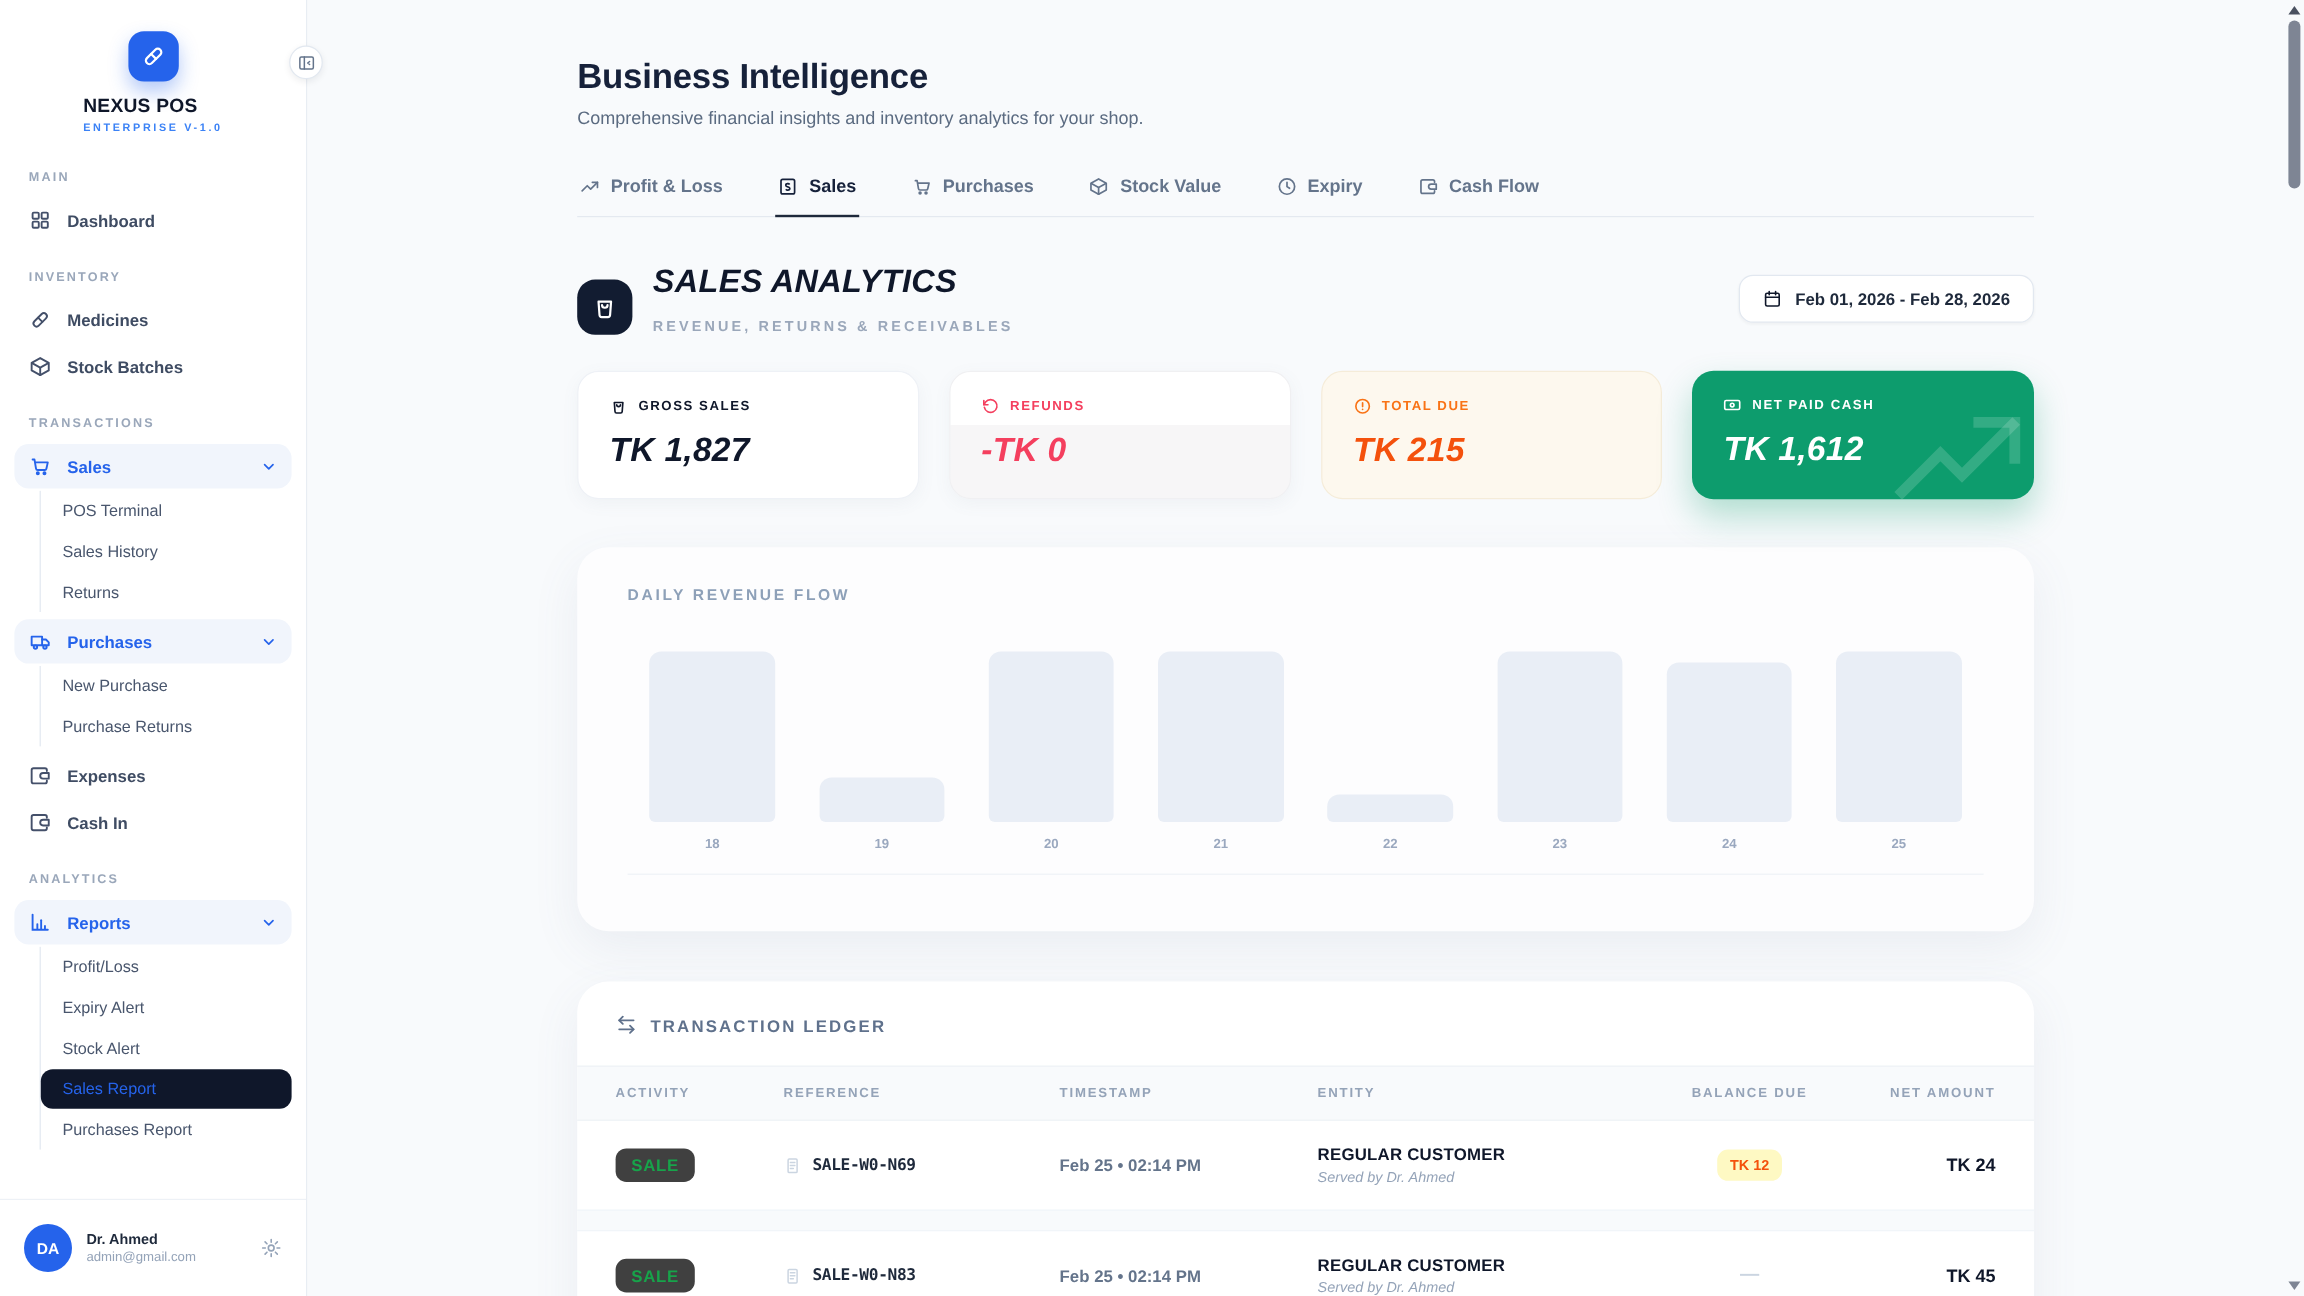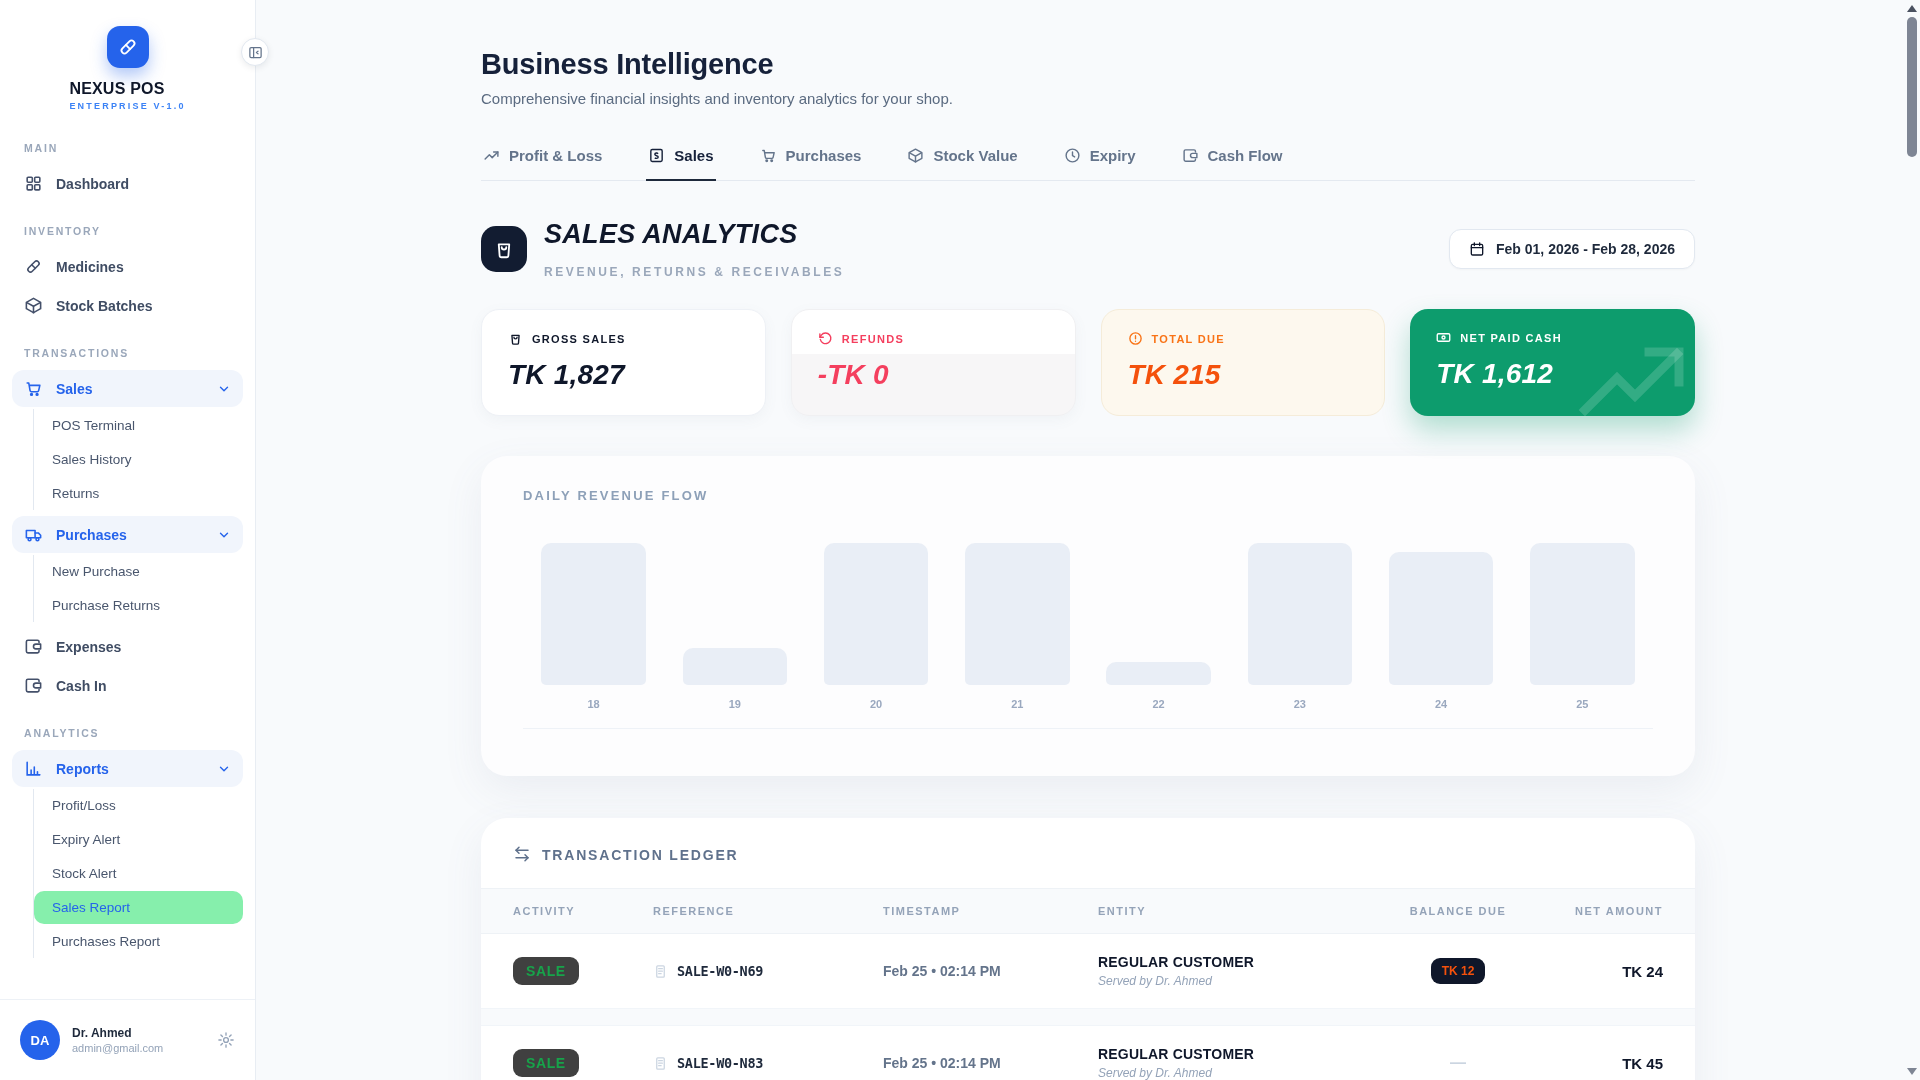--- a/index.html
+++ b/index.html
@@ -37,21 +37,21 @@
   }
   .nav-item .nicon { color:#44506a; display:flex; }
   .nav-item.active { background:#f1f5fc; color:#2563eb; }
   .nav-item.active .nicon { color:#2563eb; }
   .nav-item .chev { margin-left:auto; color:#2563eb; display:flex; }
   .sub-list { margin:2px 12px 6px 33px; border-left:1px solid #e2e8f0; }
   .sub-item {
     padding:9px 10px 9px 18px; font-size:13.5px; font-weight:400; color:#49566d;
     cursor:pointer; border-radius:10px; margin:1px 0;
   }
-  .sub-item.active { background:#86efac; color:#2563eb; }
+  .sub-item.active { background:#0f172a; color:#2563eb; }
   .sidebar-footer {
     border-top:1px solid #edf1f6; padding:20px 20px; display:flex; align-items:center; gap:12px;
   }
   .avatar {
     width:40px; height:40px; border-radius:50%; background:#2563eb; color:#fff;
     font-size:13px; font-weight:800; display:flex; align-items:center; justify-content:center; flex-shrink:0;
   }
   .user-name { font-size:12px; font-weight:800; color:#1e293b; }
   .user-email { font-size:11px; color:#94a3b8; margin-top:2px; }
   .gear { margin-left:auto; color:#94a3b8; cursor:pointer; }
@@ -64,21 +64,21 @@
 
   .tabs { display:flex; gap:42px; border-bottom:1px solid #e4e9f0; margin-top:28px; }
   .tab {
     display:flex; align-items:center; gap:9px; padding:12px 2px 15px; font-size:15px;
     font-weight:600; color:#64748b; cursor:pointer; border-bottom:2px solid transparent; margin-bottom:-1px;
   }
   .tab.active { color:#16213a; font-weight:700; border-bottom-color:#1e293b; }
   .tab .ticon { display:flex; }
 
   .analytics-row { margin-top:38px; display:flex; align-items:center; justify-content:space-between; }
-  .analytics-head { display:flex; align-items:center; gap:17px; }
+  .analytics-head { display:flex; align-items:flex-end; gap:17px; }
   .analytics-iconbox {
     width:46px; height:46px; border-radius:15px; background:#121c31; color:#fff;
     display:flex; align-items:center; justify-content:center;
   }
   .analytics-title { font-size:27px; font-weight:800; font-style:italic; color:#0f172a; letter-spacing:.3px; }
   .analytics-sub { font-size:12px; font-weight:800; color:#9aa7ba; letter-spacing:2.6px; margin-top:15px; }
   .date-chip {
     display:flex; align-items:center; gap:11px; background:#fff; border:1px solid #e2e8f0;
     border-radius:12px; padding:11px 19px; font-size:14px; font-weight:600; color:#1e293b; cursor:pointer;
     box-shadow:0 1px 2px rgba(15,23,42,.03);
@@ -133,21 +133,21 @@
     display:inline-block; background:#404040; color:#17a34a; font-size:14px; font-weight:800;
     letter-spacing:.6px; padding:6px 13px; border-radius:9px;
   }
   .ref-cell { display:flex; align-items:center; gap:9px; }
   .ref-cell .ricon { color:#cbd5e1; display:flex; }
   .ref-text { font-family:"DejaVu Sans Mono","Liberation Mono",monospace; font-size:13.5px; font-weight:700; color:#1e293b; letter-spacing:-.3px; }
   .ts-text { font-size:14px; font-weight:600; color:#64748b; }
   .entity-name { font-size:14px; font-weight:800; color:#0f172a; letter-spacing:.2px; }
   .entity-sub { font-size:12px; font-style:italic; color:#94a3b8; margin-top:4px; }
   .badge-due {
-    display:inline-block; background:#0f172a; color:#f4510c; font-size:12px; font-weight:800;
+    display:inline-block; background:#fef9c3; color:#f4510c; font-size:12px; font-weight:800;
     padding:6px 11px; border-radius:9px;
   }
   .dash { color:#cbd5e1; font-weight:700; }
   .net-text { font-size:15px; font-weight:800; color:#0f172a; }
 
   
   .scrollbar { position:absolute; top:0; right:0; width:16px; height:1080px; }
   .sb-thumb { position:absolute; top:17px; right:3px; width:10px; height:140px; border-radius:6px; background:#7e8594; cursor:pointer; }
   .sb-up { position:absolute; top:5px; right:3px; width:0; height:0; border-left:5px solid transparent; border-right:5px solid transparent; border-bottom:7px solid #4a5160; cursor:pointer; }
   .sb-down { position:absolute; bottom:5px; right:3px; width:0; height:0; border-left:5px solid transparent; border-right:5px solid transparent; border-top:7px solid #7e8594; cursor:pointer; }

